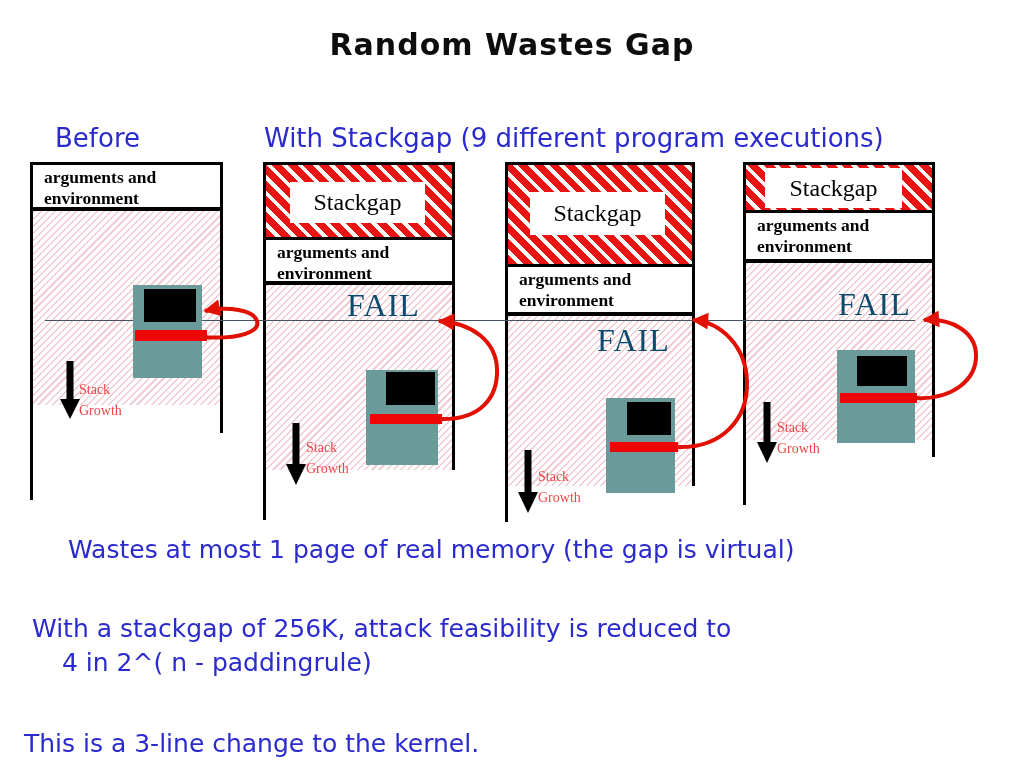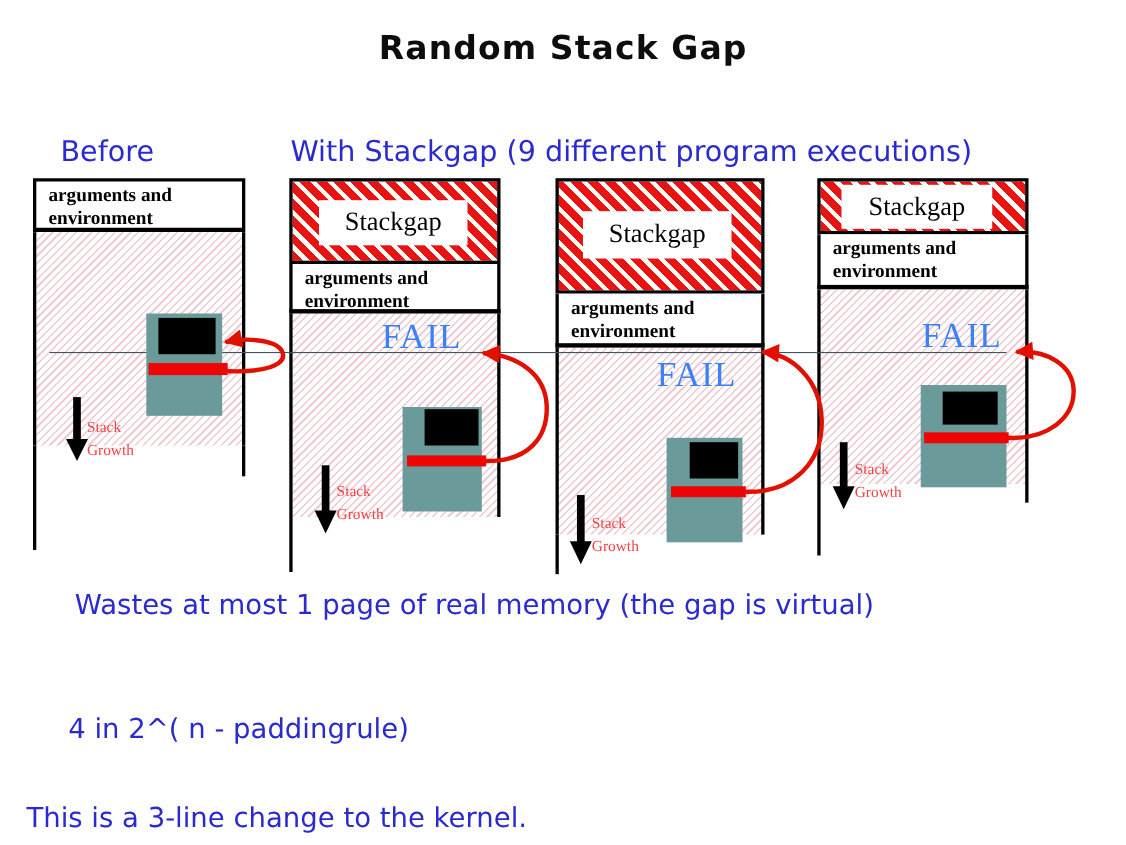--- a/index.html
+++ b/index.html
@@ -29,21 +29,21 @@
   .pink{position:absolute;border-left:3px solid #000;border-right:3px solid #000;
         box-sizing:border-box;z-index:1;background-color:#fff;
         background-image:repeating-linear-gradient(135deg,#f2ccd5 0px,#f2ccd5 1.5px,rgba(0,0,0,0) 1.5px,rgba(0,0,0,0) 5px);}
   .tail{position:absolute;width:3px;background:#000;z-index:2;}
 
   .machine{position:absolute;background:#6a9a9a;z-index:4;}
   .screen{position:absolute;background:#000;}
   .redbar{position:absolute;background:#ee0505;}
 
   .fail{position:absolute;z-index:5;font-family:"Liberation Serif",serif;
-        font-size:32px;color:#3b82f6;letter-spacing:1px;white-space:nowrap;}
+        font-size:32px;color:#0c4a6e;letter-spacing:1px;white-space:nowrap;}
 
   .sgrowth{position:absolute;z-index:5;font-family:Liberation Serif, serif;
            font-size:14px;line-height:21px;color:#ef4444;}
 
   #arrow-layer{position:absolute;left:0;top:0;z-index:6;}
 
   .note{position:absolute;font-size:25px;color:#2a2ace;white-space:nowrap;}
   #note1{left:32px;top:535px;margin-left:36px;}
   #note2{left:32px;top:614px;}
   #note2b{left:62px;top:648px;}
@@ -94,21 +94,21 @@
   #m4 .screen{left:20px;top:6px;width:50px;height:30px;}
   #m4 .redbar{left:3px;top:43px;width:77px;height:10px;}
   #fail4{left:838px;top:286px;}
   #sg4{left:777px;top:417px;}
 </style>
 </head>
 <body>
 
 <div id="slide">
 
-  <div class="title">Random Stack Gap</div>
+  <div class="title">Random Wastes Gap</div>
 
   <div class="heading" id="heading-before">Before</div>
   <div class="heading" id="heading-withsg">With Stackgap  (9 different program executions)</div>
 
   <div class="argsbox" id="args1">
     <div>arguments and</div>
     <div>environment</div>
   </div>
   <div class="pink" id="pink1"></div>
   <div class="tail" id="ltail1"></div>
@@ -208,16 +208,17 @@
       <line x1="528" y1="450" x2="528" y2="494" stroke="#000" stroke-width="7"></line>
       <polygon points="518,492 538,492 528,513" fill="#000"></polygon>
     </g>
     <g>
       <line x1="767" y1="402" x2="767" y2="444" stroke="#000" stroke-width="7"></line>
       <polygon points="757,442 777,442 767,463" fill="#000"></polygon>
     </g>
   </svg>
 
   <div class="note" id="note1">Wastes at most 1 page of real memory (the gap is virtual)</div>
+  <div class="note" id="note2">With a stackgap of 256K, attack feasibility is reduced to</div>
   <div class="note" id="note2b">4 in 2^( n - paddingrule)</div>
   <div class="note" id="note3">This is a 3-line change to the kernel.</div>
 
 </div>
 
 </body></html>

